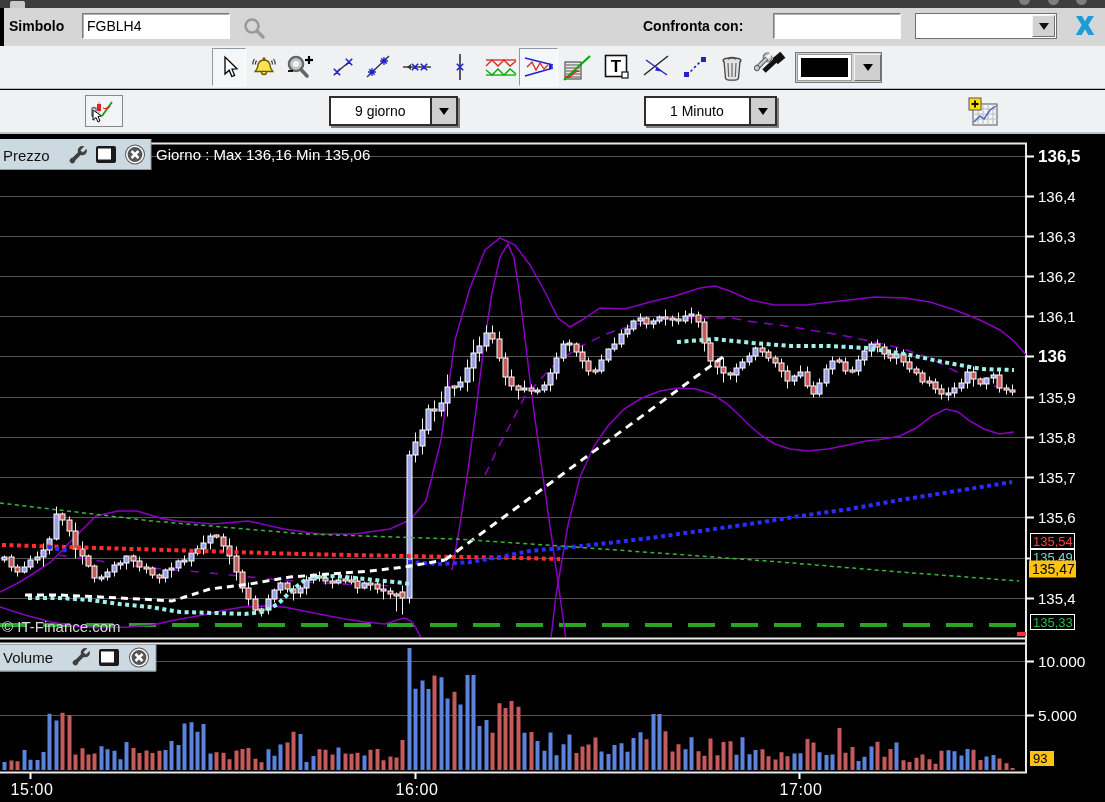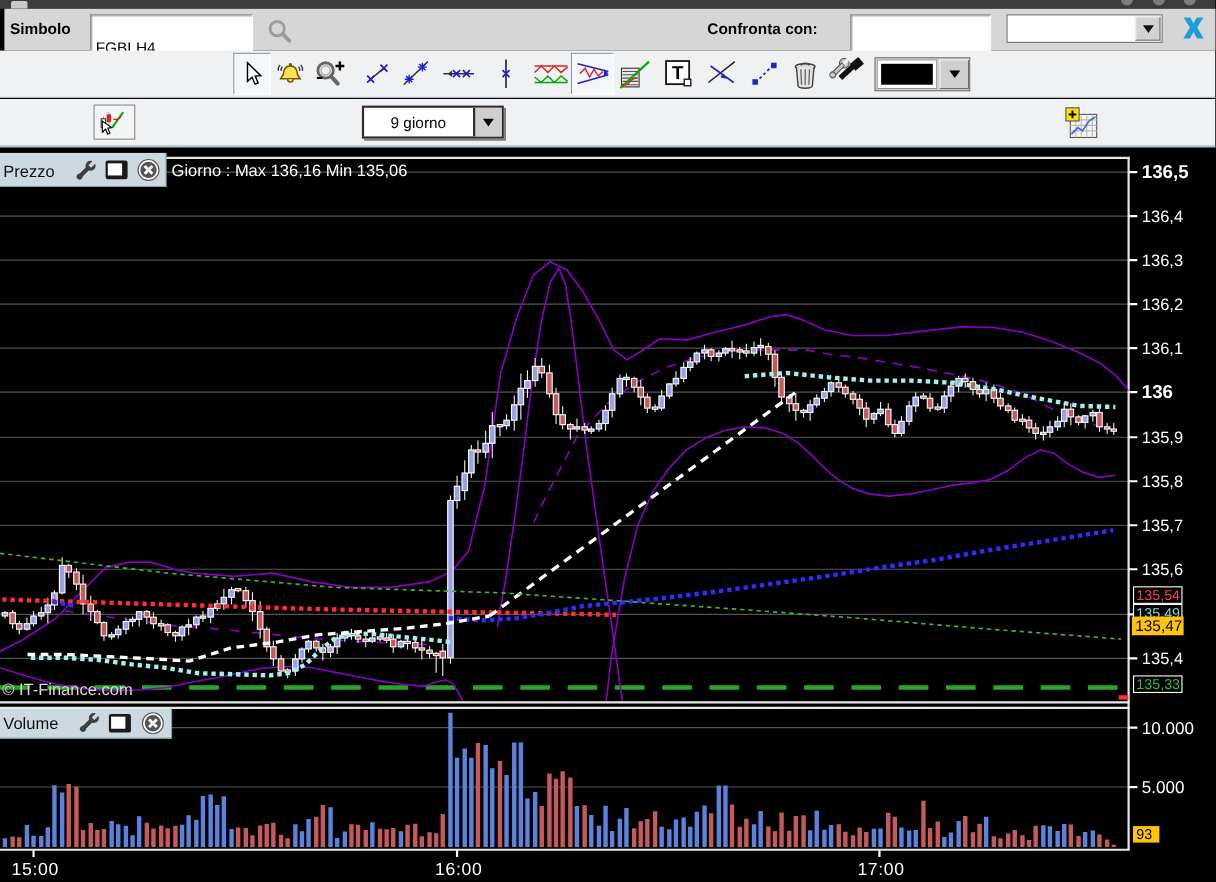--- a/index.html
+++ b/index.html
@@ -5,21 +5,21 @@
 html,body{width:1105px;height:802px;overflow:hidden;background:#000}
 body{font-family:"Liberation Sans",sans-serif}
 .root{position:relative;width:1105px;height:802px;background:#000}
 .titlebar{position:absolute;left:0;top:0;width:1105px;height:8px;background:#3d3d3d;overflow:hidden}
 .titletab{position:absolute;left:10px;top:1px;width:15px;height:7px;background:#c9c9c9;border-radius:2px 2px 0 0}
 .circ{position:absolute;top:-6px;width:11px;height:11px;border-radius:50%;background:#7d7d7d}
 .row1{position:absolute;left:4px;top:8px;width:1105px;height:38px;background:#d6d6d6}
 .row2{position:absolute;left:0;top:46px;width:1105px;height:43px;background:#eff1f2;border-bottom:1px solid #a9bcc7}
 .row3{position:absolute;left:0;top:90px;width:1105px;height:44px;background:#eff1f2;border-bottom:2px solid #b5c8d2}
 .lbl{position:absolute;font-size:14px;font-weight:bold;color:#000}
-.inp{position:absolute;background:#fff;border:1px solid;border-color:#7a7a7a #fdfdfd #fdfdfd #7a7a7a;box-shadow:inset 1px 1px 0 #b0b0b0;font-size:14px;color:#000;padding:20px 4px;line-height:18px}
+.inp{position:absolute;background:#fff;border:1px solid;border-color:#7a7a7a #fdfdfd #fdfdfd #7a7a7a;box-shadow:inset 1px 1px 0 #b0b0b0;font-size:14px;color:#000;padding:3px 4px;line-height:18px}
 .combo{position:absolute;background:#fff;border:1px solid #6f6f6f}
 .cbtn{position:absolute;right:1px;top:1px;bottom:1px;width:23px;background:#d2d2d2;border:1px solid;border-color:#f2f2f2 #6f6f6f #6f6f6f #f2f2f2;display:flex;align-items:center;justify-content:center}
 .arrow{width:0;height:0;border-left:5px solid transparent;border-right:5px solid transparent;border-top:7px solid #111}
 .tbtn{position:absolute;top:2px;height:38px;display:flex;align-items:center;justify-content:center}
 .sel{border:1px solid;border-color:#8c9aa2 #fff #fff #8c9aa2;background:#f3f7f9}
 .combo3{position:absolute;top:6px;height:30px;background:#fff;border:2px solid #2e2e2e;box-shadow:2px 2px 0 rgba(40,40,40,.55);font-size:14px;color:#000}
 .combo3 .txt{position:absolute;left:24px;top:5px}
 .cbtn3{position:absolute;right:0;top:0;bottom:0;width:26px;background:#cfcfcf;border-left:2px solid #2e2e2e;display:flex;align-items:center;justify-content:center}
 .cbtn3 .arrow{border-top-color:#000}
 svg text{font-family:"Liberation Sans",sans-serif}
@@ -151,20 +151,26 @@
 <svg width="36" height="30" viewBox="0 0 36 30">
 <path d="M8 22 L8 10 M8 25 L8 22 M13 18 L13 6" stroke="#999" stroke-width="1"></path>
 <rect x="6" y="12" width="4" height="8" fill="#fff" stroke="#333"></rect>
 <rect x="11" y="8" width="4" height="7" fill="#dd2222"></rect>
 <path d="M16 20 L26 6" stroke="#00aa00" stroke-width="1.8"></path>
 <path d="M17 12 q4 2 7 -2" stroke="#dd2222" stroke-width="1.3" fill="none"></path>
 <path d="M7 14 L7 24 L10 21.5 L12 26 L14 25 L12 20.5 L15.5 20 Z" fill="#fff" stroke="#000"></path>
 </svg></div>
 <div class="combo3" style="left:329px;width:129px">
         <span class="txt">9 giorno</span>
+        <div class="cbtn3">
+          <div class="arrow"></div>
+        </div>
+      </div>
+<div class="combo3" style="left:644px;width:133px">
+        <span class="txt">1 Minuto</span>
         <div class="cbtn3">
           <div class="arrow"></div>
         </div>
       </div>
 <svg style="position:absolute;left:967px;top:6px" width="34" height="32" viewBox="0 0 34 32">
 <rect x="6" y="8" width="24" height="21" fill="#f4f4f4" stroke="#555"></rect>
 <path d="M6 13 h24 M6 18 h24 M6 23 h24 M11 8 v21 M16 8 v21 M21 8 v21 M26 8 v21" stroke="#bbb" stroke-width="1"></path>
 <path d="M7 26 L13 20 L17 23 L23 14 L29 10" stroke="#4466cc" stroke-width="1.5" fill="none"></path>
 <rect x="2" y="2" width="12" height="12" fill="#ffe000" stroke="#555"></rect>
 <path d="M8 4.5 v7 M4.5 8 h7" stroke="#000" stroke-width="1.8"></path>

